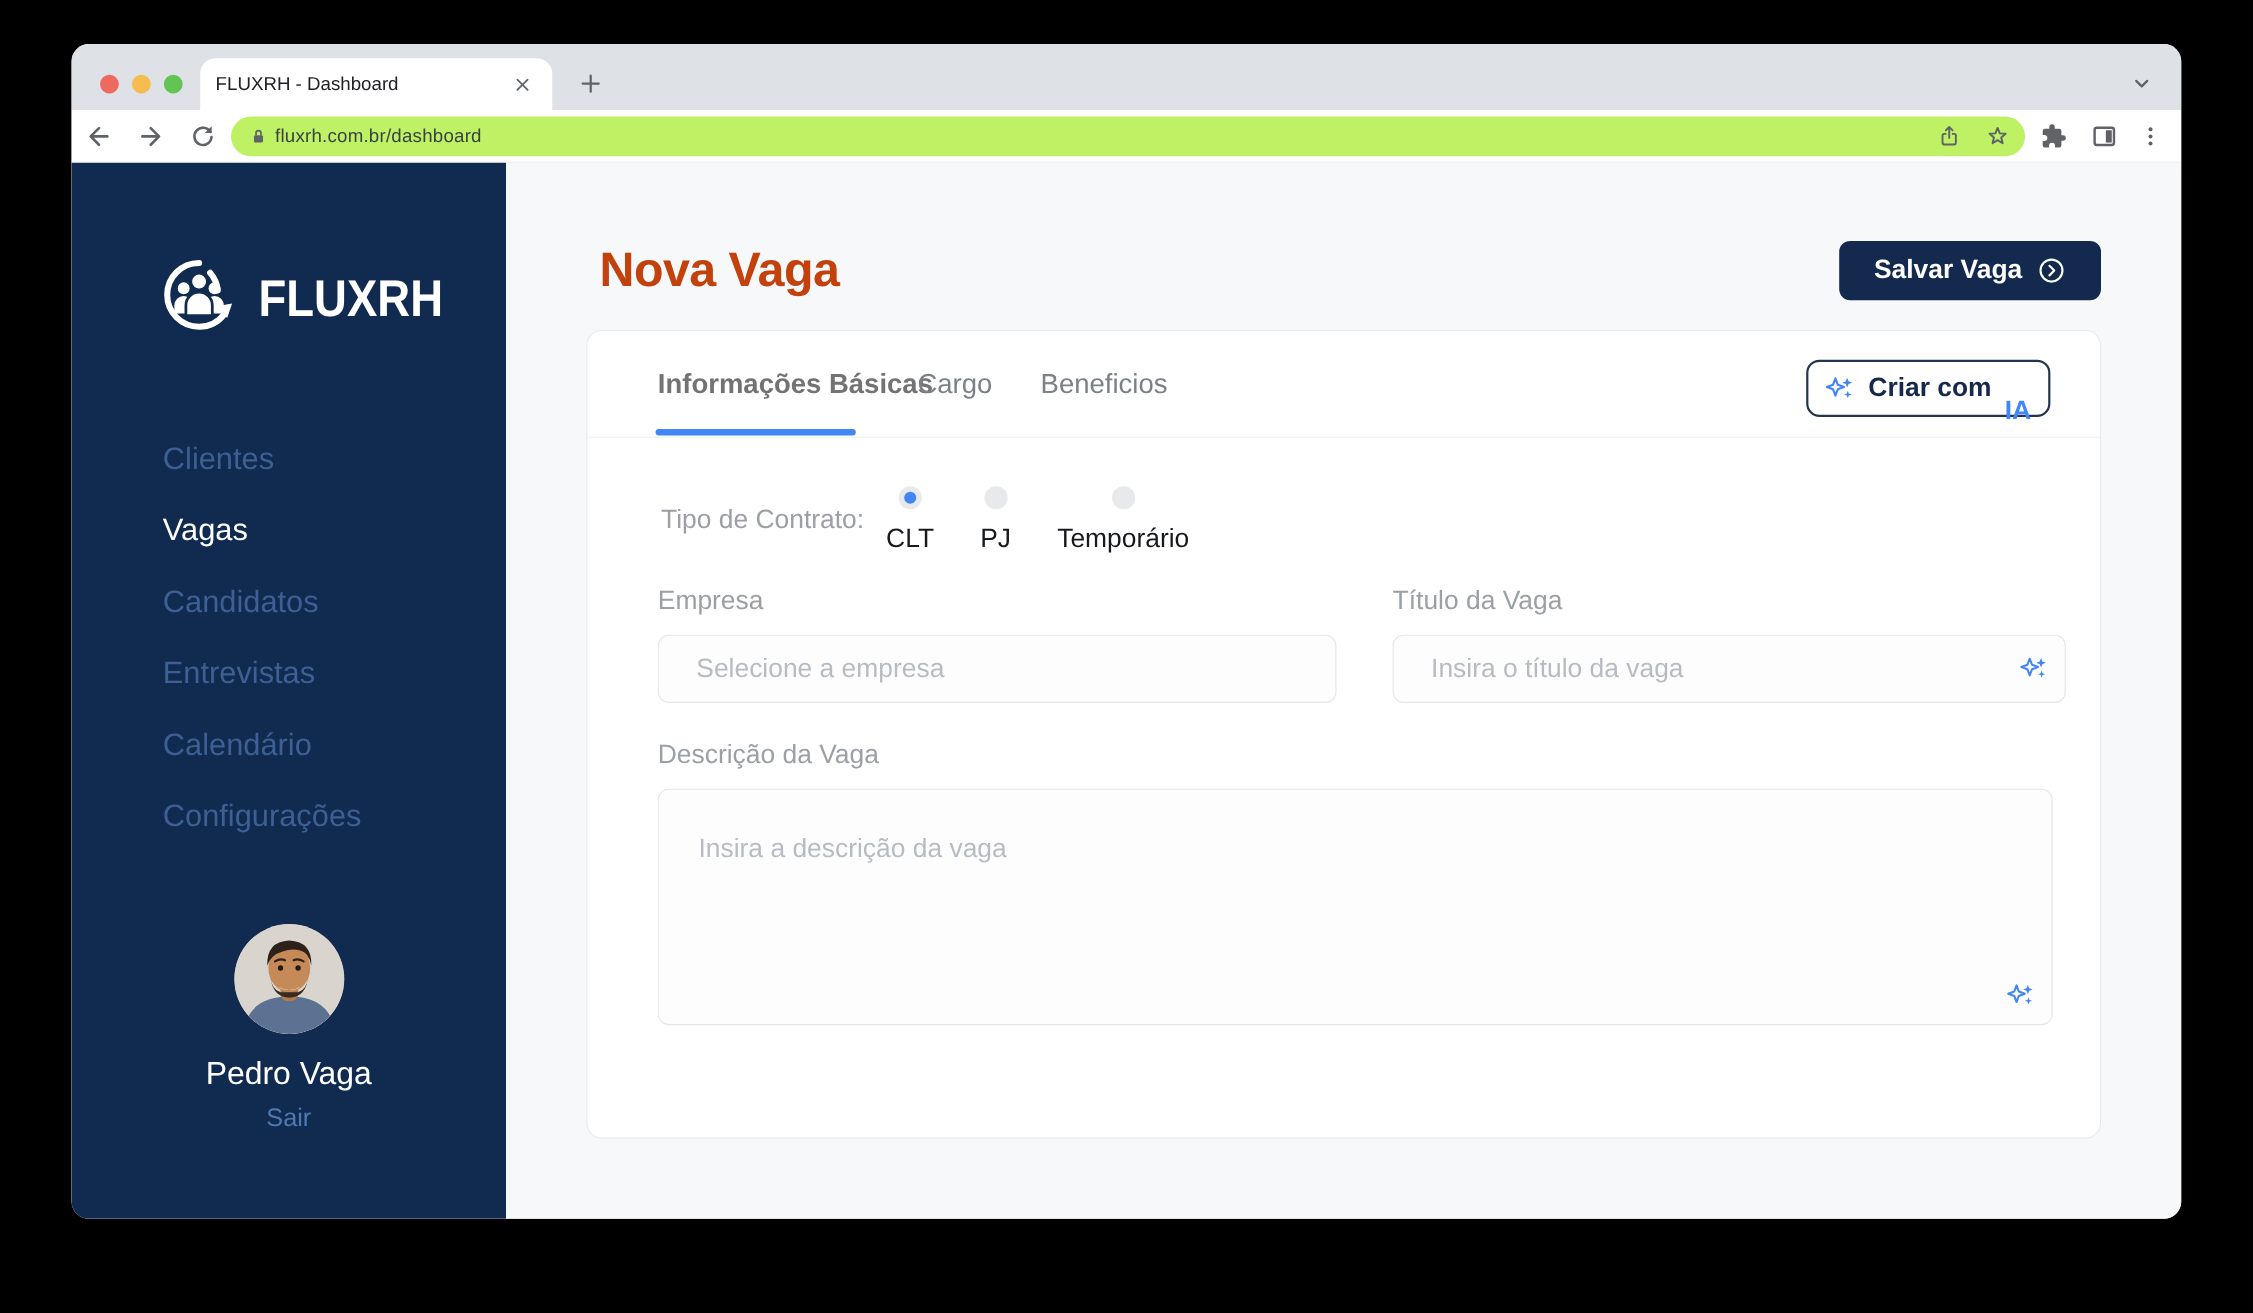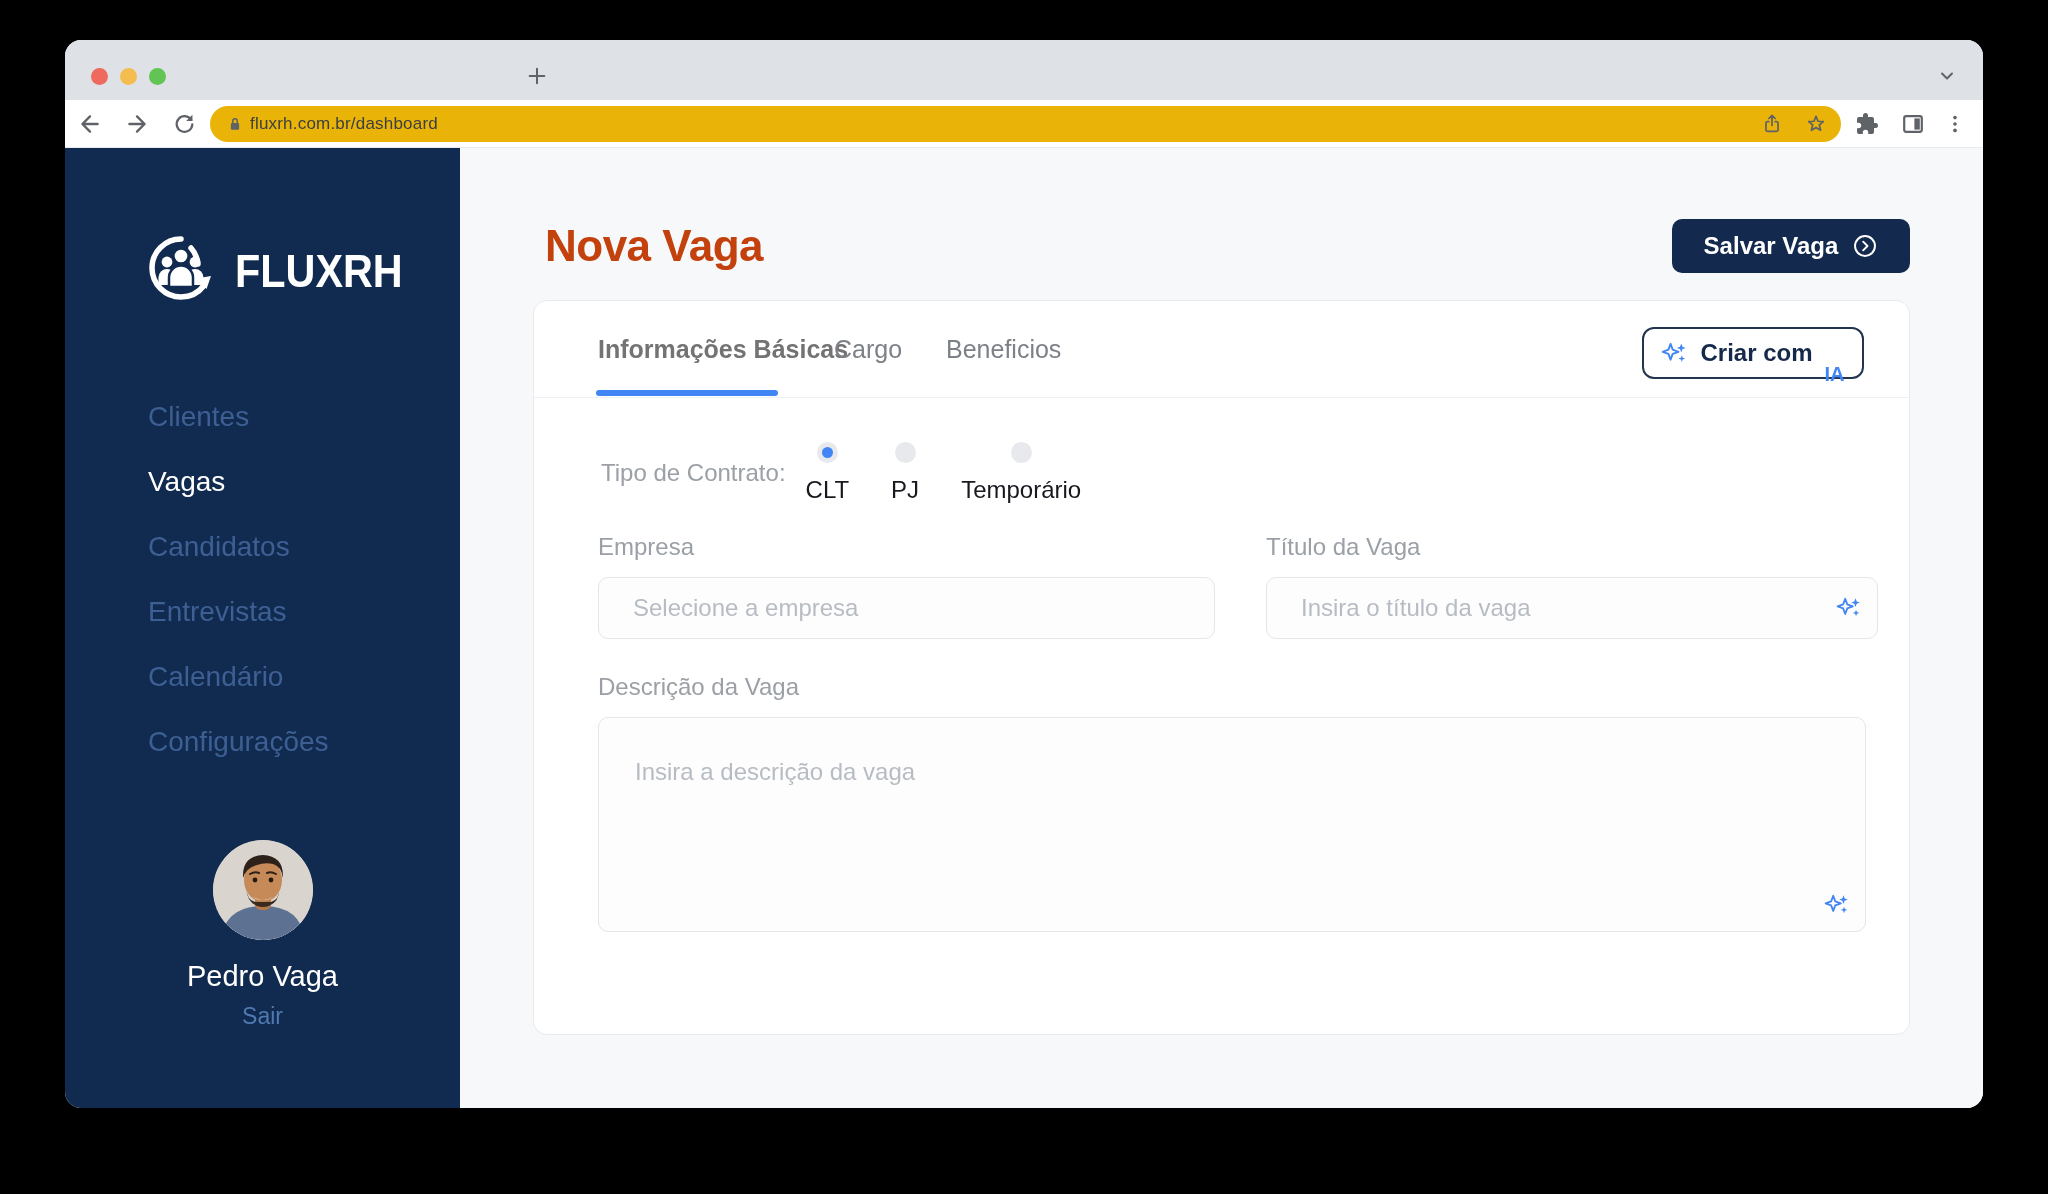--- a/index.html
+++ b/index.html
@@ -23,21 +23,21 @@
                overflow:hidden; }
   .icon-btn { display:flex; align-items:center; justify-content:center; }
   .tab-close { width:26px; height:26px; border-radius:50%; }
   .newtab { position:absolute; left:456px; top:20px; width:32px; height:32px; }
   .strip-chevron { position:absolute; right:20px; top:20px; width:32px; height:32px; }
 
   
   .toolbar { position:relative; height:48px; background:#fff; border-bottom:1px solid #e9eaee; }
   .tb-abs { position:absolute; top:7px; width:34px; height:34px; }
   .urlbar { position:absolute; left:145px; top:6px; width:1631px; height:36px;
-            background:#eab308; border-radius:18px; }
+            background:#bef264; border-radius:18px; }
   .url-abs { position:absolute; top:1px; width:34px; height:34px; }
   .url-text { position:absolute; left:40px; top:0; height:36px; display:flex; align-items:center;
               font-size:17px; color:#3c4043; letter-spacing:.2px; }
 
   
   .app { display:flex; height:960px; }
   .sidebar { position:relative; width:395px; flex:none; background:#112b50; }
   .logo { position:absolute; left:78px; top:82px; display:flex; align-items:center; gap:16px; }
   .logo-text { font-size:47px; font-weight:800; color:#fff; letter-spacing:0;
                transform:scaleX(.88); transform-origin:left center; white-space:nowrap; }
@@ -64,21 +64,21 @@
   .ftab { position:absolute; top:0; height:96px; display:flex; align-items:center;
           font-size:25px; color:#7c8087; cursor:pointer; white-space:nowrap; }
   .ftab.active { color:#737373; font-weight:600; }
   .ftab-1 { left:64px; } .ftab-2 { left:300px; } .ftab-3 { left:412px; }
   .tab-underline { position:absolute; left:62px; top:89px; width:182px; height:6px;
                    border-radius:3px; background:#4285f4; }
   .ai-btn { position:absolute; right:45px; top:26px; width:222px; height:52px; background:#fff;
             border:2px solid #23344e; border-radius:12px; display:flex; align-items:center;
             justify-content:center; gap:12px; cursor:pointer; }
   .ai-btn .t1 { font-size:24px; font-weight:700; color:#16294a; }
-  .ai-btn .t2 { font-size:20px; font-weight:700; color:#4285f4;margin-top:42px; }
+  .ai-btn .t2 { font-size:24px; font-weight:700; color:#4285f4;margin-top:42px; }
 
   .radio-row { position:absolute; left:67px; top:155px; height:34px; display:flex;
                align-items:center; }
   .radio-caption { font-size:24px; color:#9aa0a6; margin-right:20px; }
   .radio-opt { display:flex; align-items:center; gap:13px; margin-right:42px; cursor:pointer;flex-direction:column; }
   .radio-circle { width:21px; height:21px; border-radius:50%; background:#e7e9ed;
                   display:flex; align-items:center; justify-content:center; }
   .radio-circle .dot { width:11px; height:11px; border-radius:50%; background:transparent; }
   .radio-opt.selected .dot { background:#4285f4; }
   .radio-label { font-size:24px; color:#17191e; font-weight:500; }
@@ -103,20 +103,28 @@
 <body>
 
 <div class="stage">
   <div class="window">
 
     <div class="tabstrip">
       <div class="traffic">
         <span class="tl red"></span>
         <span class="tl yellow"></span>
         <span class="tl green"></span>
+      </div>
+      <div class="tab">
+        <span class="tab-title">FLUXRH - Dashboard</span>
+        <span class="icon-btn tab-close">
+          <svg width="16" height="16" viewBox="0 0 24 24">
+              <path d="M5 5 L19 19 M19 5 L5 19" stroke="#5f6368" stroke-width="2.4" stroke-linecap="round" fill="none"></path>
+            </svg>
+        </span>
       </div>
       <span class="icon-btn newtab">
         <svg width="22" height="22" viewBox="0 0 24 24">
             <path d="M12 4 V20 M4 12 H20" stroke="#5f6368" stroke-width="2.2" stroke-linecap="round" fill="none"></path>
           </svg>
       </span>
       <span class="icon-btn strip-chevron">
         <svg width="20" height="20" viewBox="0 0 24 24">
             <path d="M6 9 L12 15 L18 9" stroke="#5f6368" stroke-width="2.4" stroke-linecap="round" stroke-linejoin="round" fill="none"></path>
           </svg>

